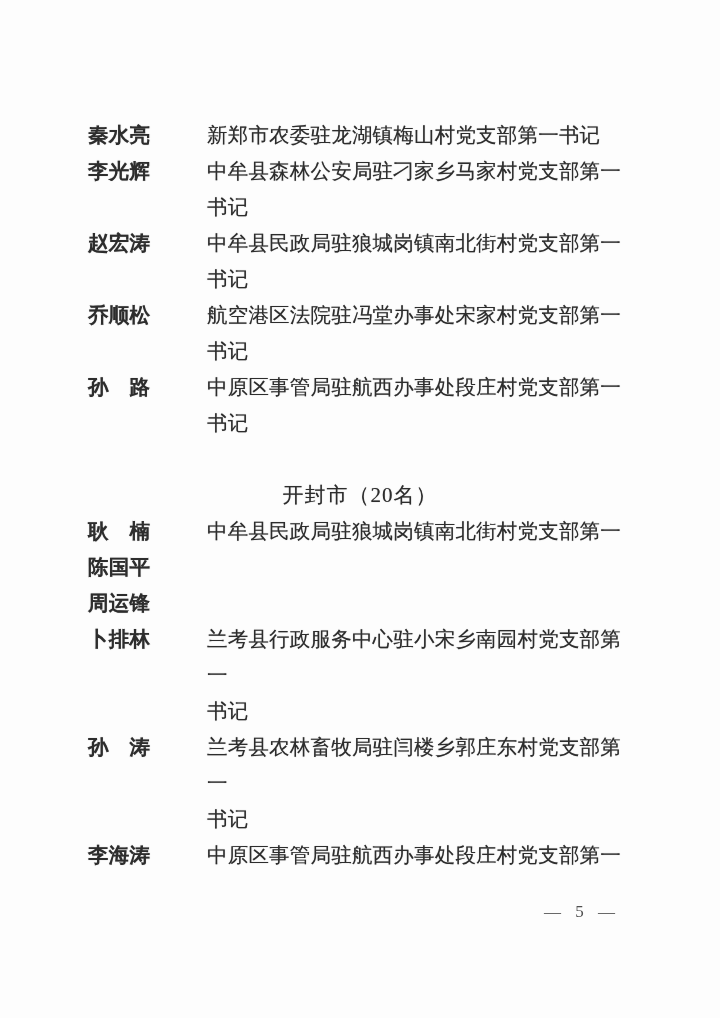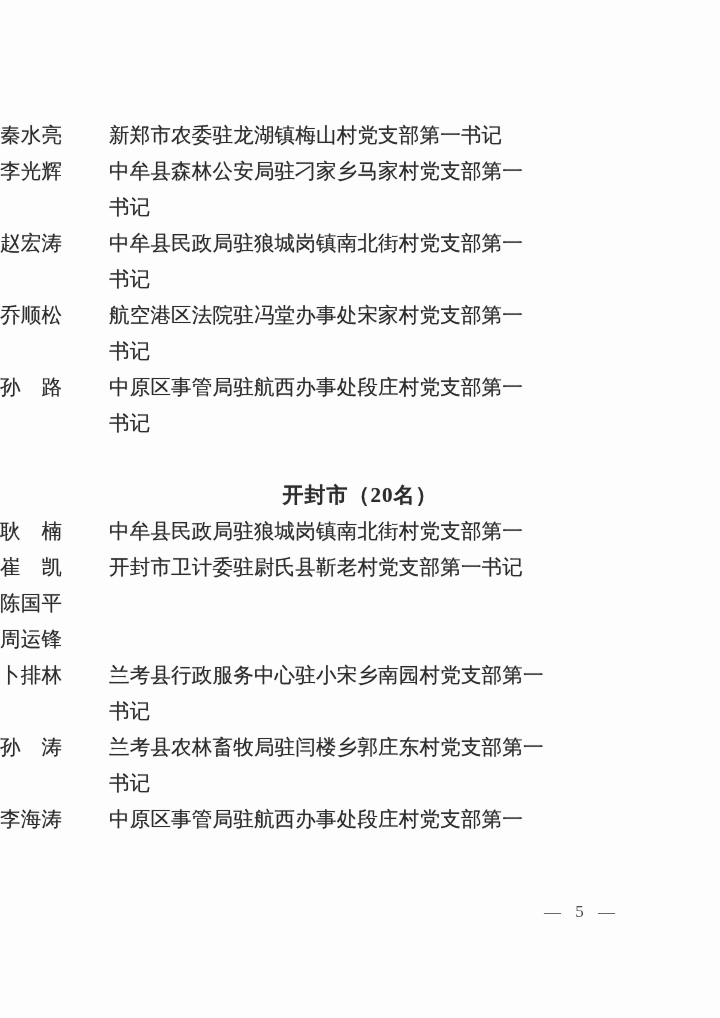--- a/index.html
+++ b/index.html
@@ -20,36 +20,38 @@
     position: absolute;
     top: 117px;
     left: 0;
     width: 720px;
     font-size: 20.5px;
     line-height: 36px;
     text-shadow: 0 0 0.8px rgba(45,45,45,0.55);
   }
   .row { display: flex; align-items: flex-start; }
   .name {
+    margin-left: 88px;
     width: 66px;
     flex: 0 0 66px;
     white-space: pre;
     letter-spacing: 0.2px;
+    font-weight: bold;
   }
   .desc {
     margin-left: 43px;
     width: 444px;
     flex: 0 0 444px;
   }
-  .dline { display: block; letter-spacing: 0.2px; }
+  .dline { display: block; letter-spacing: 0.2px; margin-left: 10px; }
   .section-header {
     margin-top: 36px;
     width: 720px;
     text-align: center;
-    font-weight: bold;
+    font-weight: normal;
     font-size: 21px;
     line-height: 36px;
     letter-spacing: 1px;
   }
   .page-number {
     position: absolute;
     top: 901px;
     left: 0;
     width: 720px;
     text-align: right;
@@ -107,26 +109,20 @@
     <section>
       <div class="section-header">开封市（20名）</div>
 
       <div class="row">
         <span class="name">耿　楠</span>
         <span class="desc">
           <span class="dline">中牟县民政局驻狼城岗镇南北街村党支部第一</span>
         </span>
       </div>
       <div class="row">
-        <span class="name">崔　凯</span>
-        <span class="desc">
-          <span class="dline">开封市卫计委驻尉氏县靳老村党支部第一书记</span>
-        </span>
-      </div>
-      <div class="row">
         <span class="name">陈国平</span>
       </div>
       <div class="row">
         <span class="name">周运锋</span>
       </div>
       <div class="row">
         <span class="name">卜排林</span>
         <span class="desc">
           <span class="dline">兰考县行政服务中心驻小宋乡南园村党支部第一</span>
           <span class="dline">书记</span>

